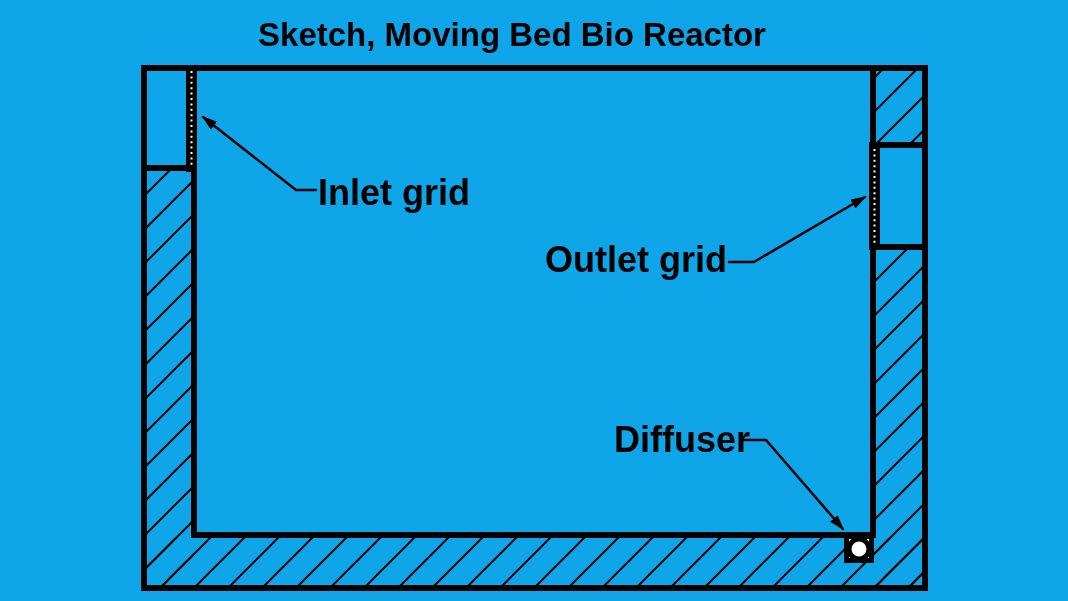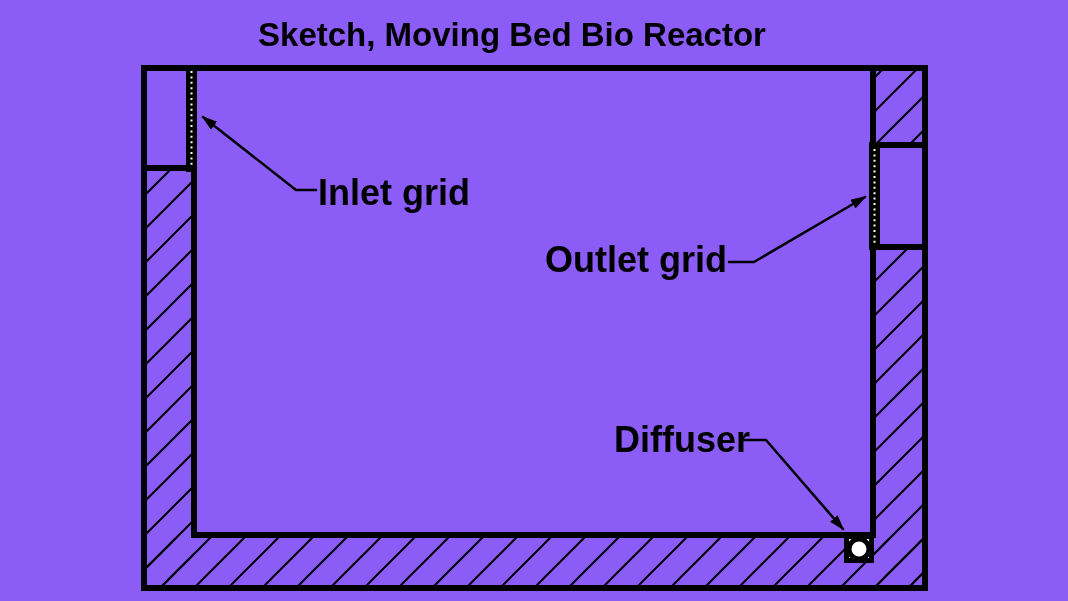--- a/index.html
+++ b/index.html
@@ -4,21 +4,21 @@
 <style>
   html, body {
     margin: 0;
     padding: 0;
     background: #ffffff;
   }
   .canvas {
     position: relative;
     width: 1068px;
     height: 601px;
-    background: #8b5cf6;
+    background: #0ea5e9;
     font-family: "Liberation Sans", sans-serif;
     overflow: hidden;
   }
   svg { display: block; }
   .diagram-title {
     font-size: 33px;
     font-weight: 600;
     fill: #000000;
   }
   .callout-label {

